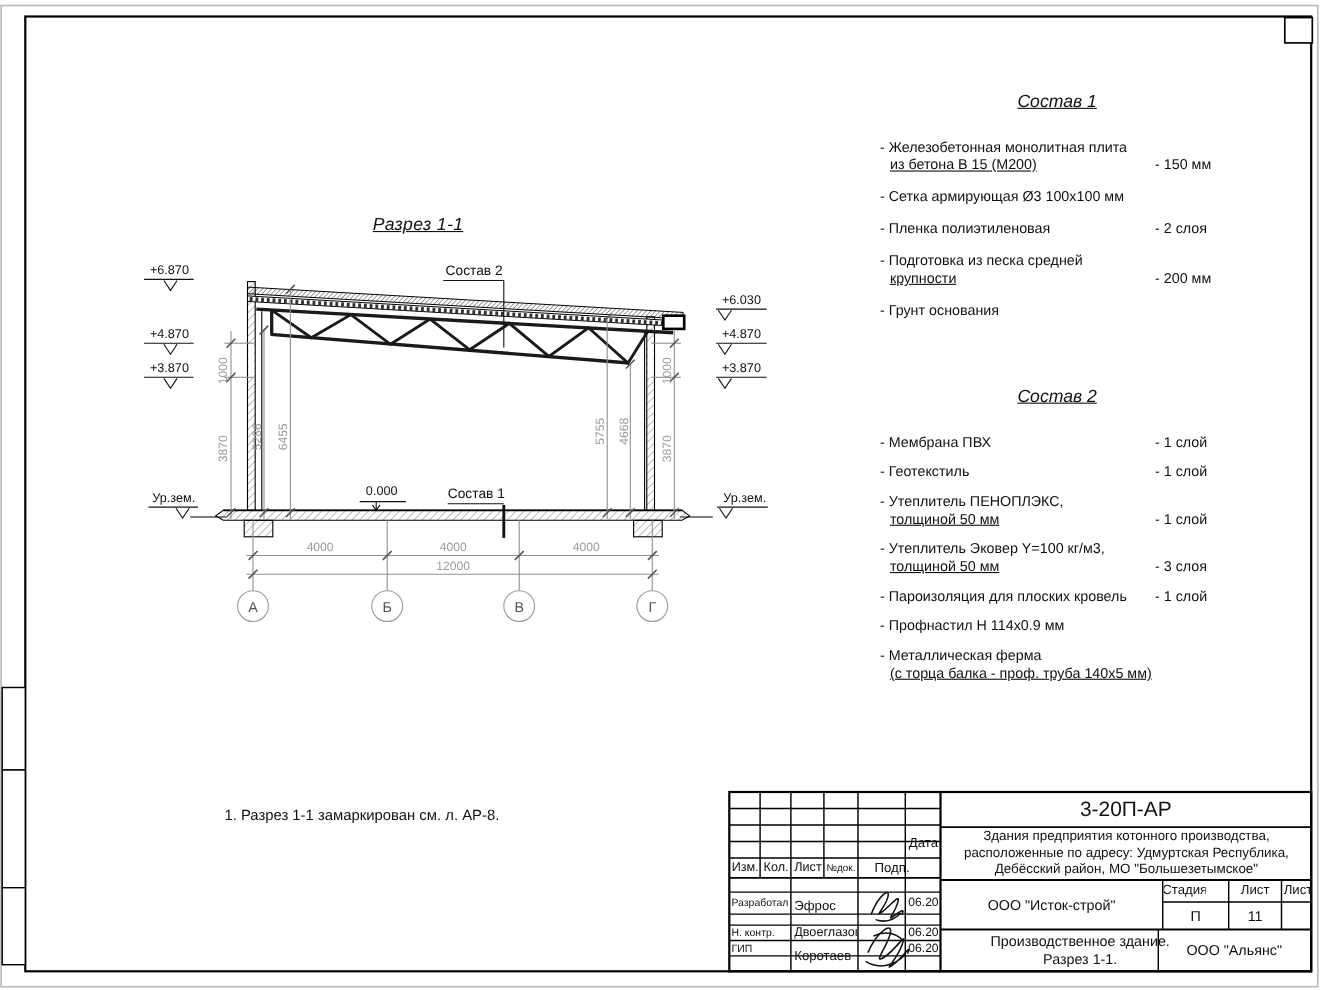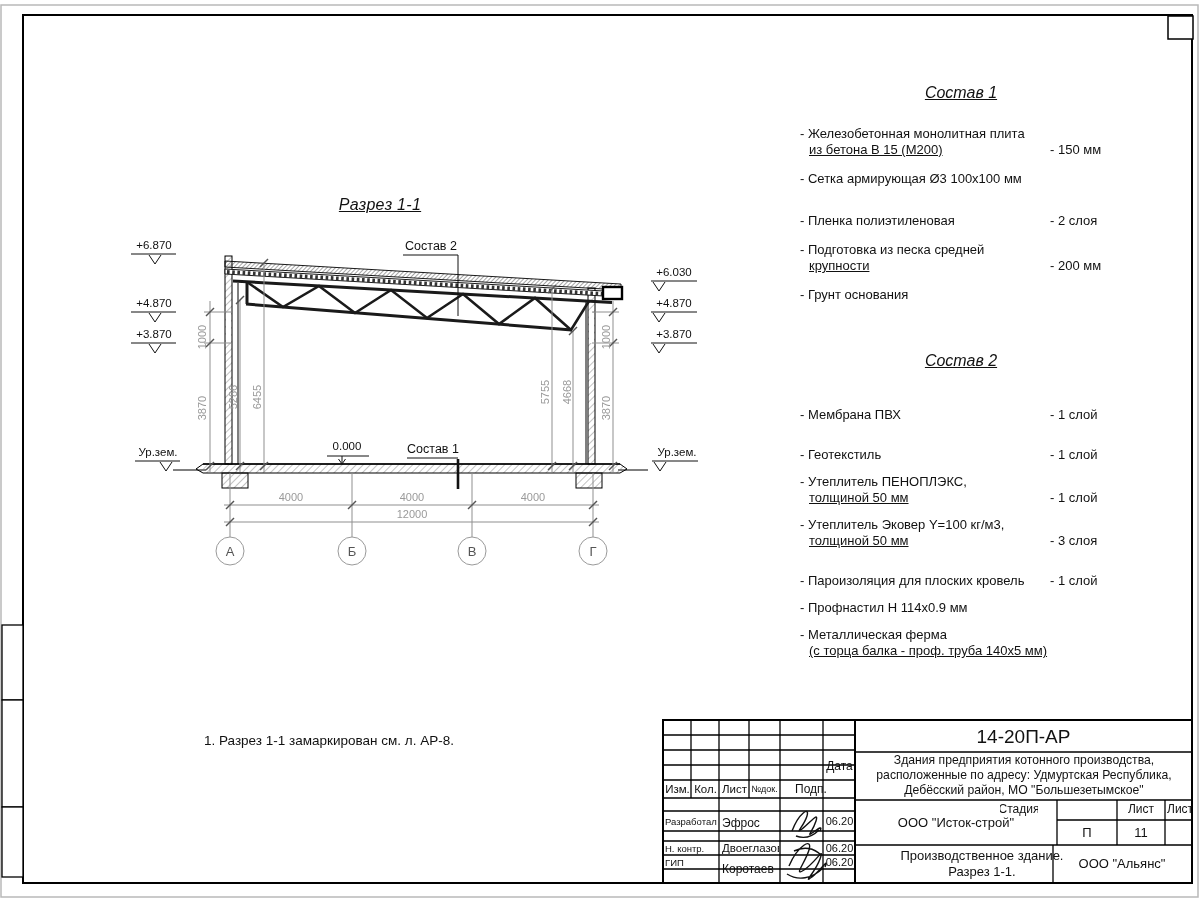--- a/index.html
+++ b/index.html
@@ -12,30 +12,30 @@
     text-decoration:underline;letter-spacing:.3px;}
   .list{position:absolute;width:322px;z-index:3;}
   #sostav1{left:800px;top:84px;}
   #sostav2{left:800px;top:352px;}
   .list h3{margin:0 0 24px 0;text-align:center;font-size:16px;font-style:italic;font-weight:normal;
     text-decoration:underline;}
   .item{display:flex;justify-content:space-between;align-items:flex-end;margin-bottom:13px;}
   #sostav2 .item{margin-bottom:11px;}
   .item .lines{font-size:13px;line-height:16px;}
   .item .l2{padding-left:9px;text-decoration:underline;}
-  .item .val{font-size:13px;line-height:16px;width:72px;flex:none;margin-top:13px;}
+  .item .val{font-size:13px;line-height:16px;width:72px;flex:none;}
   .note{left:204px;top:733px;font-size:13.5px;}
   
   .tc{position:absolute;z-index:3;display:flex;align-items:center;justify-content:center;
     overflow:hidden;font-size:12px;line-height:13px;}
   .tc.left{justify-content:flex-start;}
   .tb-doc{left:857px;top:722px;width:333px;height:28px;font-size:19px;}
   .tb-project{left:859px;top:753px;width:330px;height:45px;text-align:center;font-size:12.2px;line-height:15px;}
   .tb-org1{left:857px;top:800px;width:198px;height:44px;font-size:13px;}
-  .tb-stage-l{left:1000px;top:800px;width:38px;height:19px;}
+  .tb-stage-l{left:1058px;top:800px;width:38px;height:19px;}
   .tb-sheet-l{left:1118px;top:800px;width:46px;height:19px;}
   .tb-sheets-l{left:1167px;top:800px;width:25px;height:19px;justify-content:flex-start;}
   .tb-stage{left:1058px;top:820px;width:58px;height:24px;font-size:13px;}
   .tb-sheet{left:1118px;top:820px;width:46px;height:24px;font-size:13px;}
   .tb-object{left:857px;top:845px;width:194px;height:37px;text-align:center;font-size:13px;line-height:16px;padding-left:28px;}
   .tb-org2{left:1053px;top:845px;width:138px;height:37px;font-size:13px;}
   .h-izm{left:664px;top:781px;width:27px;height:16px;font-size:11.5px;}
   .h-kol{left:692px;top:781px;width:27px;height:16px;font-size:11.5px;}
   .h-list{left:720px;top:781px;width:29px;height:16px;font-size:11.5px;}
   .h-ndok{left:749px;top:781px;width:31px;height:16px;font-size:9px;}
@@ -344,21 +344,21 @@
       <div class="lines">
           <div>- Металлическая ферма</div>
           <div class="l2">(с торца балка - проф. труба 140х5 мм)</div>
         </div>
       <div class="val"></div>
     </div>
   </div>
 
   <div class="txt note">1. Разрез 1-1 замаркирован см. л. АР-8.</div>
 
-  <div class="tc tb-doc">14-20П-АР</div>
+  <div class="tc tb-doc">3-20П-АР</div>
   <div class="tc tb-project">Здания предприятия котонного производства, расположенные по адресу: Удмуртская Республика, Дебёсский район, МО "Большезетымское"</div>
   <div class="tc tb-org1">ООО "Исток-строй"</div>
   <div class="tc tb-stage-l">Стадия</div>
   <div class="tc tb-sheet-l">Лист</div>
   <div class="tc tb-sheets-l">Листов</div>
   <div class="tc tb-stage">П</div>
   <div class="tc tb-sheet">11</div>
   <div class="tc tb-object">
     <div>
         <div>Производственное здание.</div>

